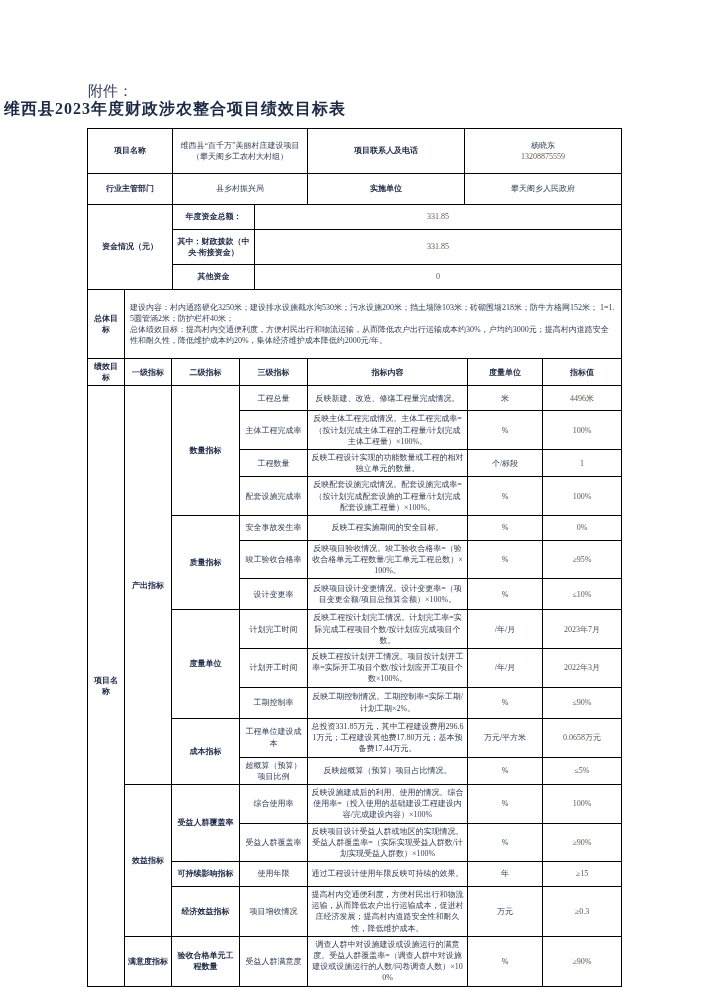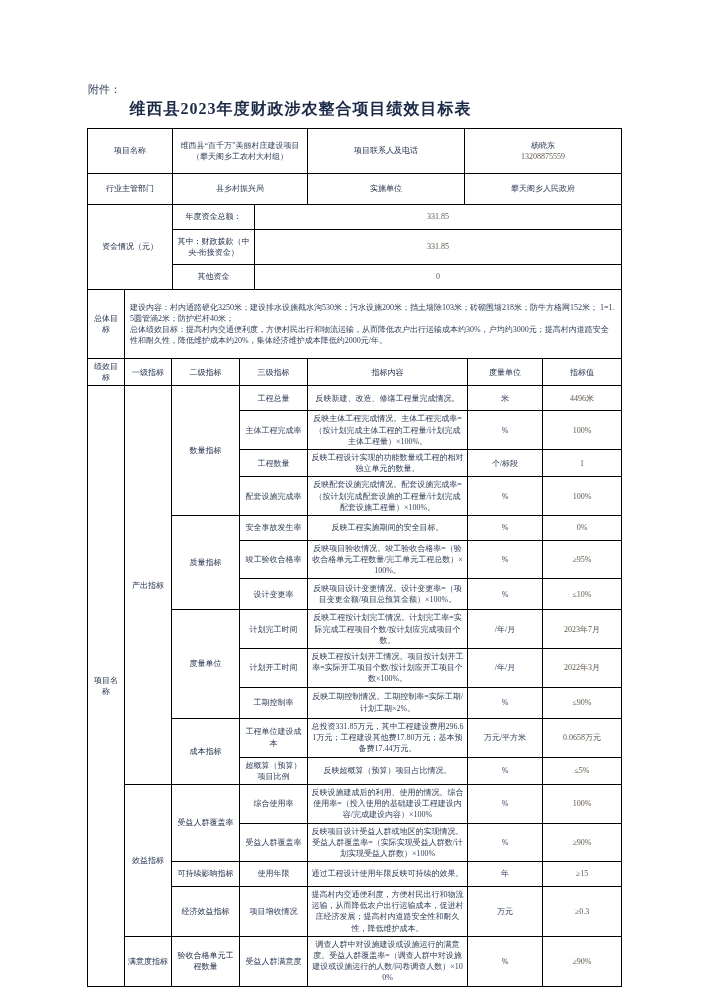--- a/index.html
+++ b/index.html
@@ -2,36 +2,36 @@
 <html><head>
 <meta charset="utf-8">
 <style>
   html,body{margin:0;padding:0;}
   body{
     width:707px;height:999px;background:#ffffff;position:relative;
     font-family:"Liberation Serif","DejaVu Serif",serif;
     color:#33405c;
   }
   .page{position:absolute;left:0;top:0;width:707px;height:999px;}
-  .attach{position:absolute;left:88px;top:82px;font-size:11px;color:#33405c;}
+  .attach{position:absolute;left:88px;top:82px;font-size:15px;color:#33405c;}
   .title{
-    position:absolute;left:11px;top:99px;width:579px;text-align:center;
+    position:absolute;left:4px;top:99px;width:579px;
     font-size:16px;font-weight:bold;color:#1b2a47;letter-spacing:1px;
   }
   .tablewrap{position:absolute;left:87px;top:128px;width:536px;}
   table{border-collapse:collapse;table-layout:fixed;width:534px;}
   table + table{margin-top:-1px;}
   td,th{
     border:1px solid #000;
     font-size:8px;line-height:1.4;
     text-align:center;vertical-align:middle;
     padding:2px 3px;word-break:break-all;
     color:#33405c;
   }
-  .b{font-weight:normal;color:#1d2b49;margin-top:20px;}
+  .b{font-weight:bold;color:#1d2b49;margin-top:20px;}
   .num{color:#5e564b;}
   .left{text-align:left;}
   .pre{white-space:pre-line;}
   .goalcell{padding:6px 5px;height:56px;}
   .h26{height:20px}.h30{height:26px}.h36{height:30px}.h40{height:34px}
   .h46{height:40px}.h56{height:44px}
   .note{
     position:absolute;left:93px;top:888px;width:528px;
     font-size:7.5px;color:#33405c;line-height:1.5;
   }

